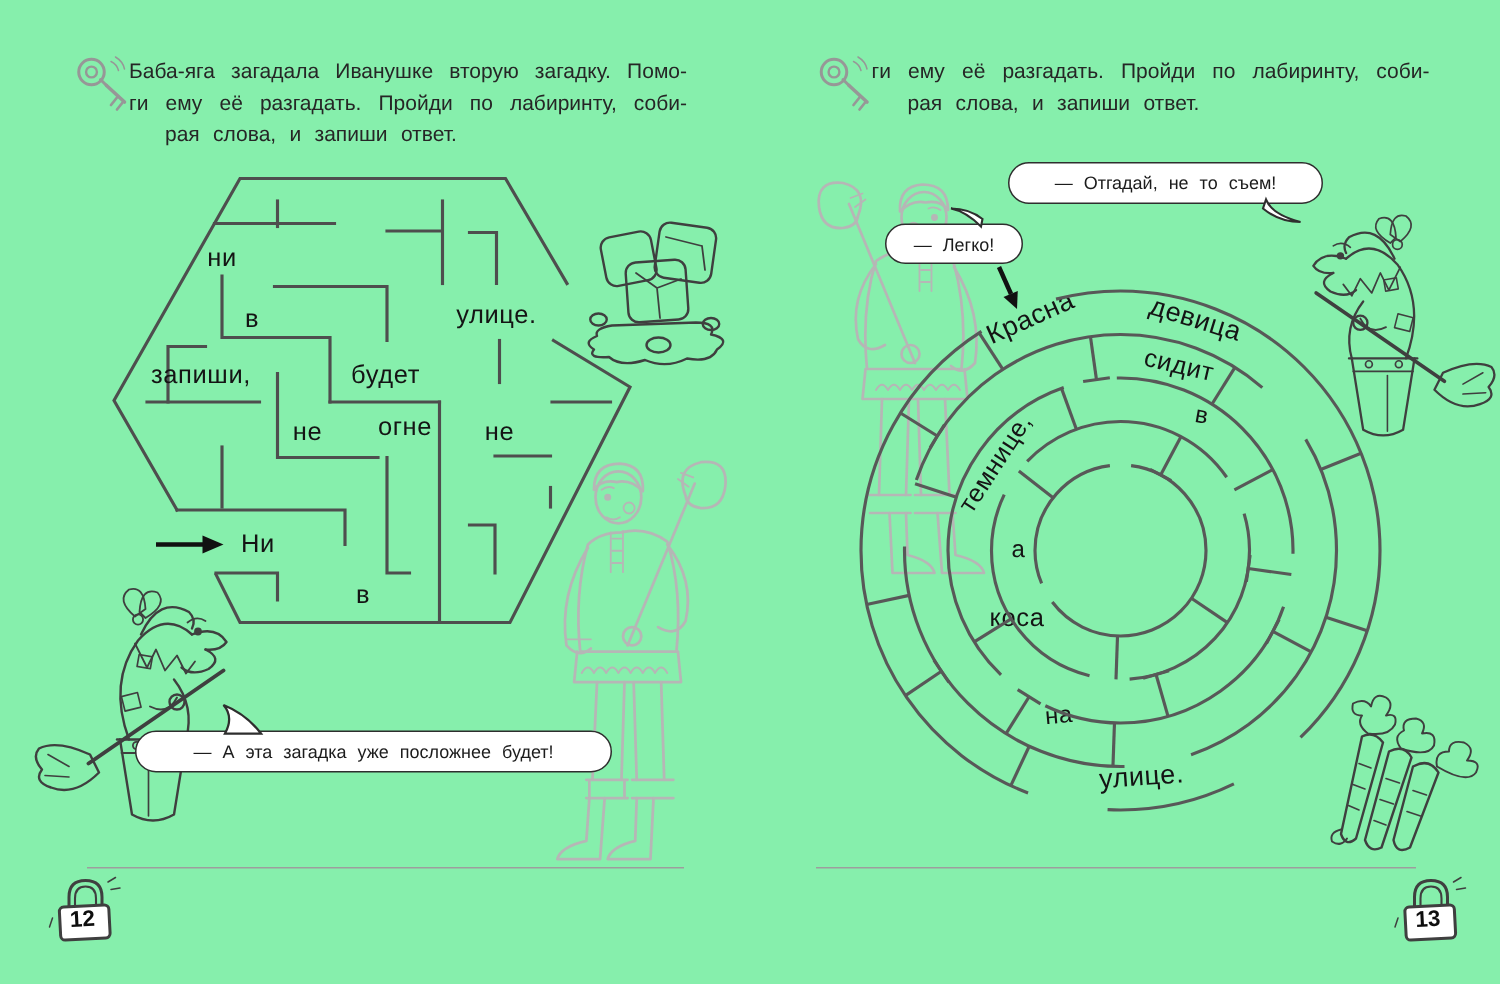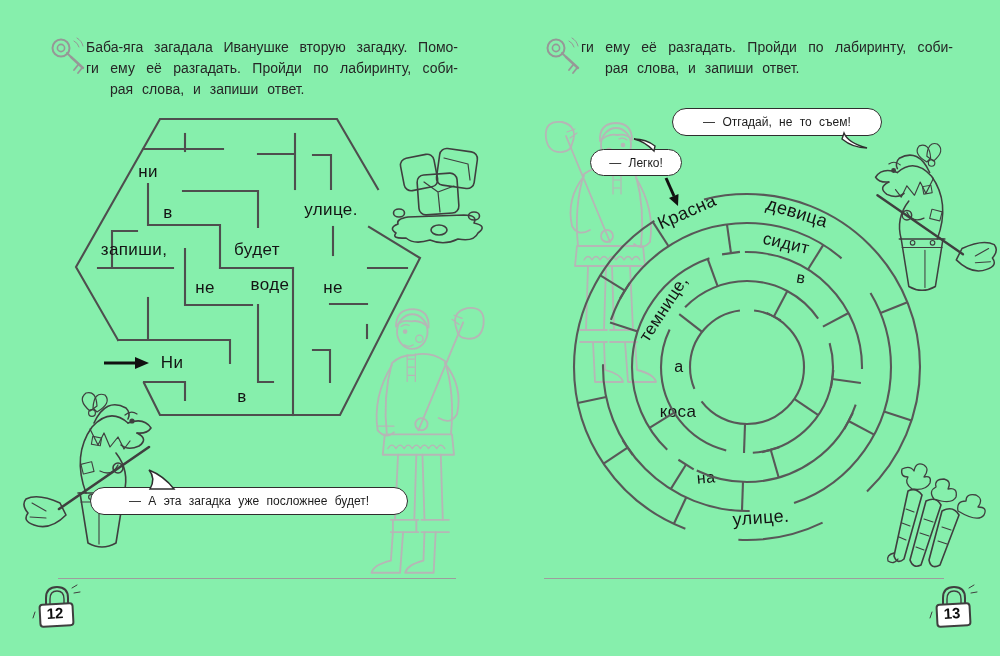--- a/index.html
+++ b/index.html
@@ -77,21 +77,21 @@
         <path d="M198,200 V277 H213"></path>
         <path d="M253,245 H270 V277"></path>
       </g>
     </svg>
 
     <span class="mword" style="left:148px;top:172px">ни</span>
     <span class="mword" style="left:168px;top:213px">в</span>
     <span class="mword" style="left:331px;top:210px">улице.</span>
     <span class="mword" style="left:134px;top:250px">запиши,</span>
     <span class="mword" style="left:257px;top:250px">будет</span>
-    <span class="mword" style="left:270px;top:285px">воде</span>
+    <span class="mword" style="left:270px;top:285px">огне</span>
     <span class="mword" style="left:205px;top:288px">не</span>
     <span class="mword" style="left:333px;top:288px">не</span>
     <span class="mword" style="left:172px;top:363px">Ни</span>
     <span class="mword" style="left:242px;top:397px">в</span>
 
     <svg style="left:102px;top:356px" width="48" height="14" viewBox="0 0 48 14">
       <line x1="2" y1="7" x2="34" y2="7" stroke="#111" stroke-width="3"></line>
       <polygon points="33,1 47,7 33,13" fill="#111"></polygon>
     </svg>
 

